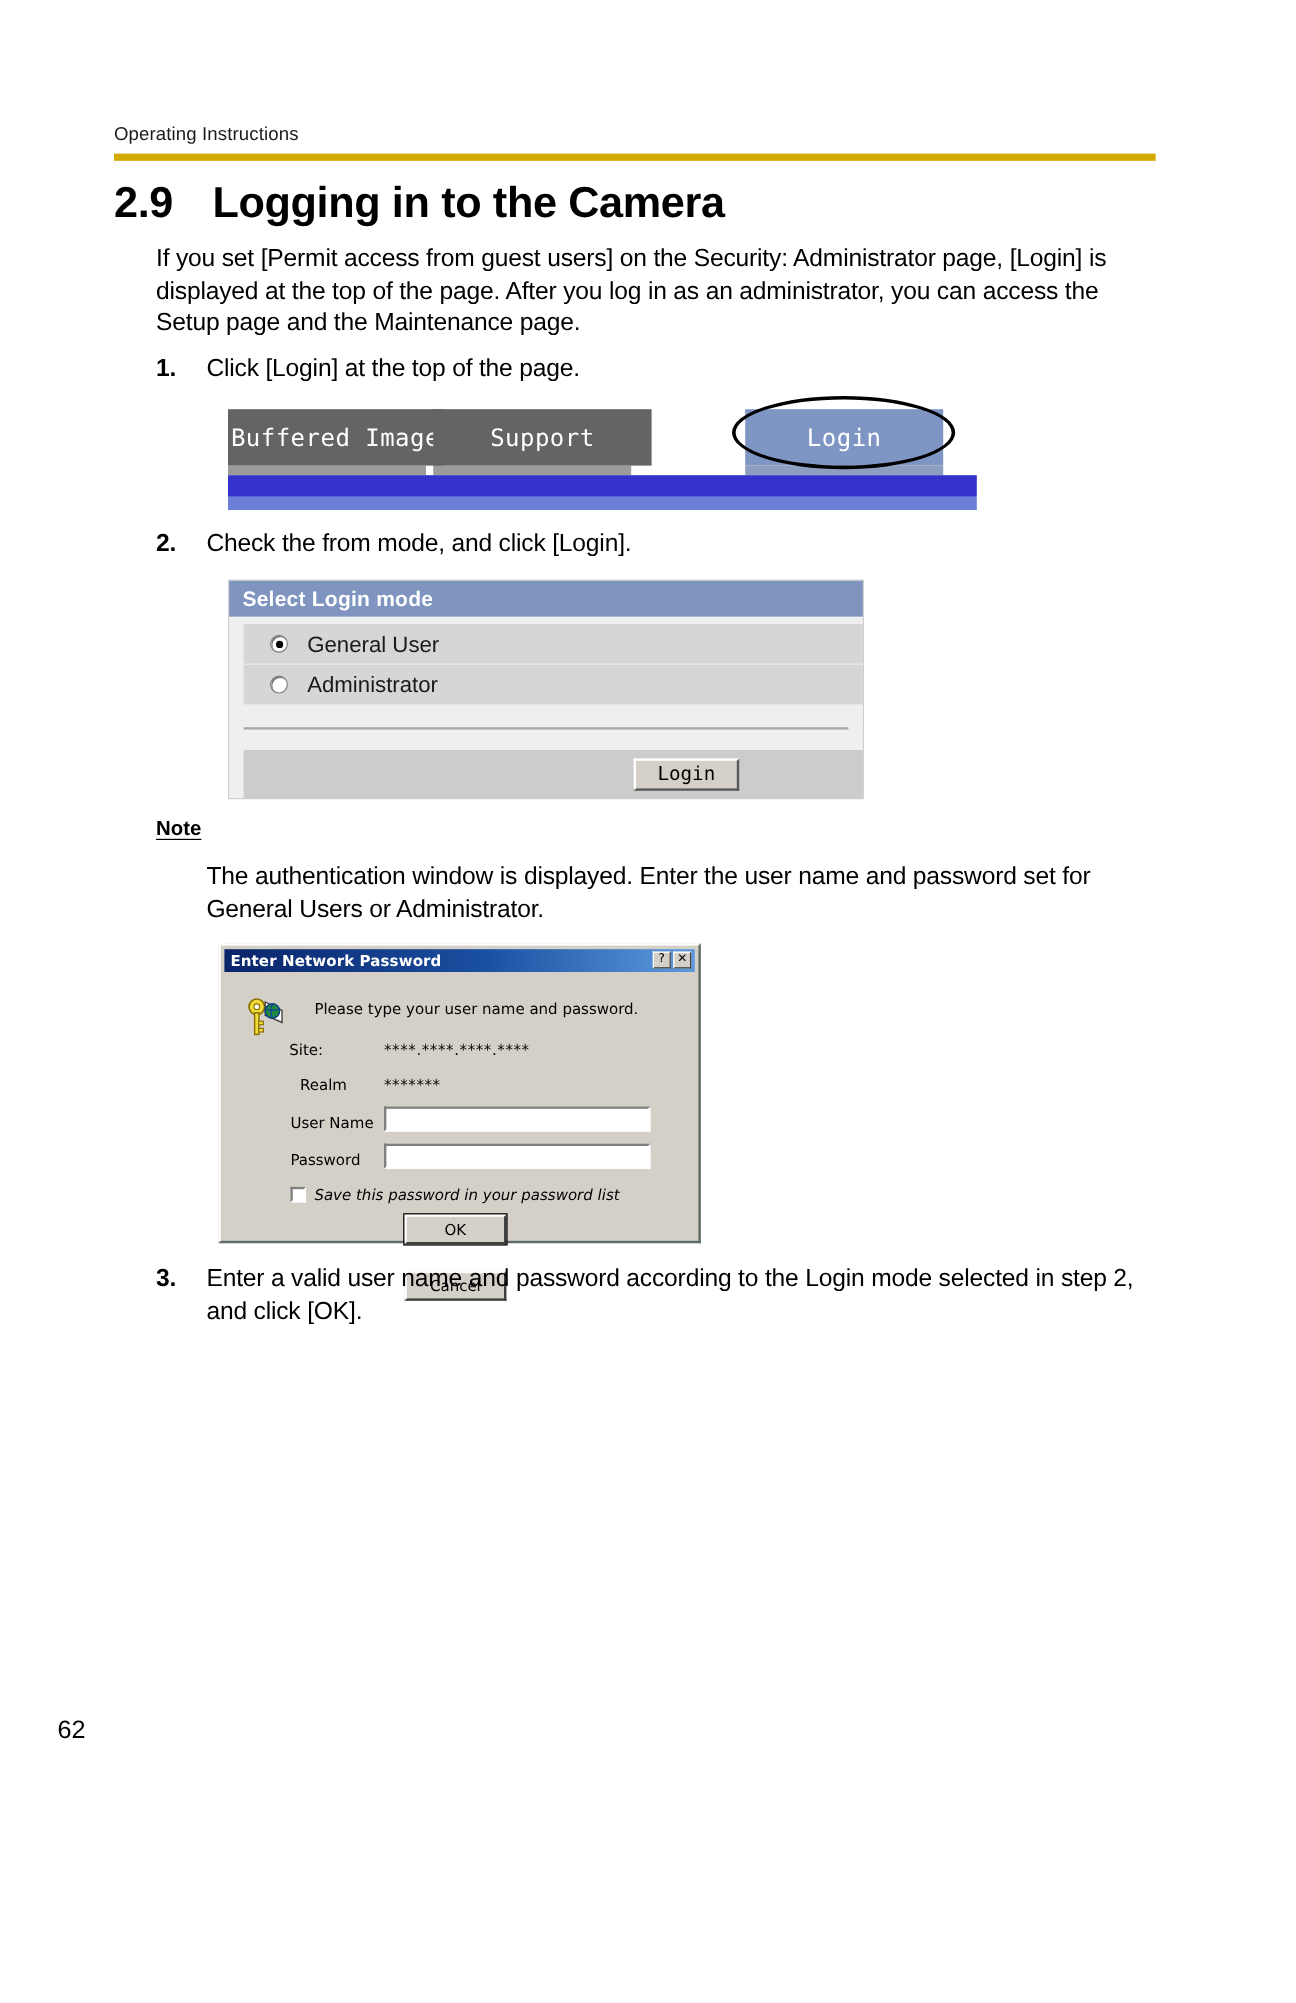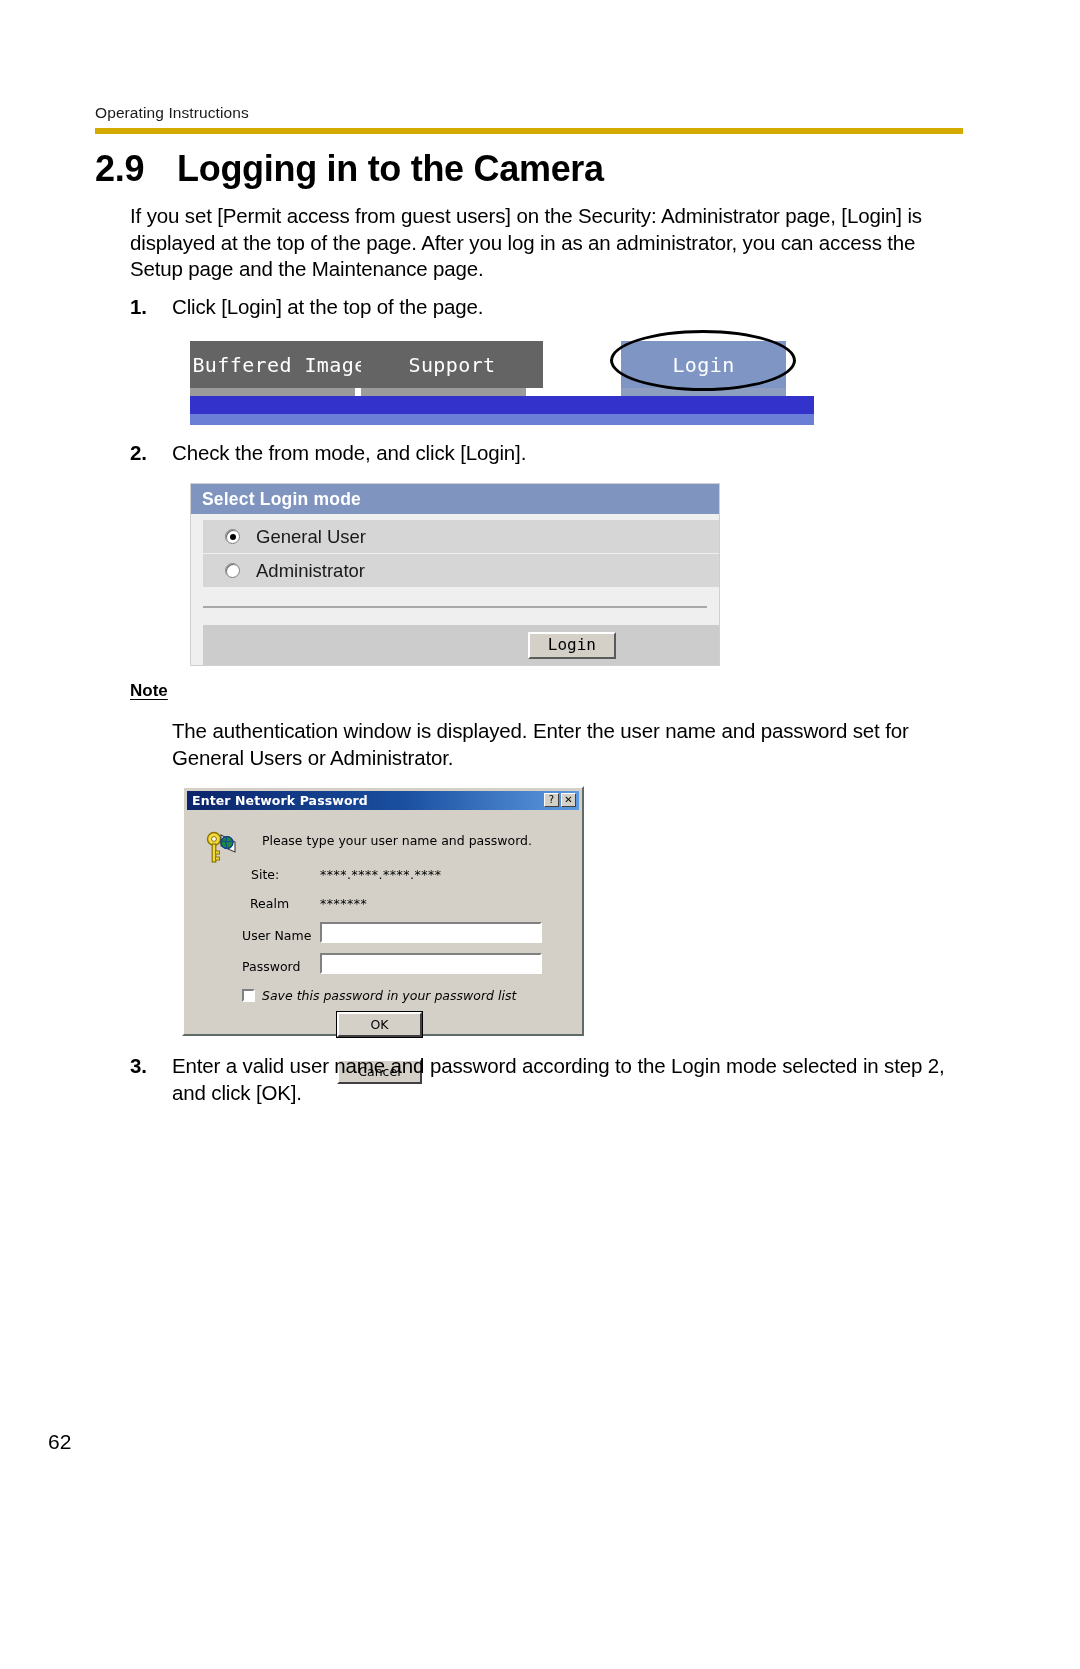--- a/index.html
+++ b/index.html
@@ -347,21 +347,21 @@
     top: 21px;
     font-size: 12.5px;
     color: #000000;
     margin-left: 12px;
   }
   .dlg-field-row {
     position: absolute;
     font-size: 12.5px;
     color: #000000;
   }
-  .lbl-site   { left: 64px; top: 55px; }
+  .lbl-site   { left: 54px; top: 55px; }
   .val-site   { left: 133px; top: 55px; letter-spacing: 0.5px; }
   .lbl-realm  { left: 63px; top: 84px; }
   .val-realm  { left: 133px; top: 84px; letter-spacing: 0.5px; }
   .lbl-user   { left: 55px; top: 116px; }
   .lbl-pass   { left: 55px; top: 147px; }
 
   .text-input {
     position: absolute;
     left: 133px;
     width: 222px;

